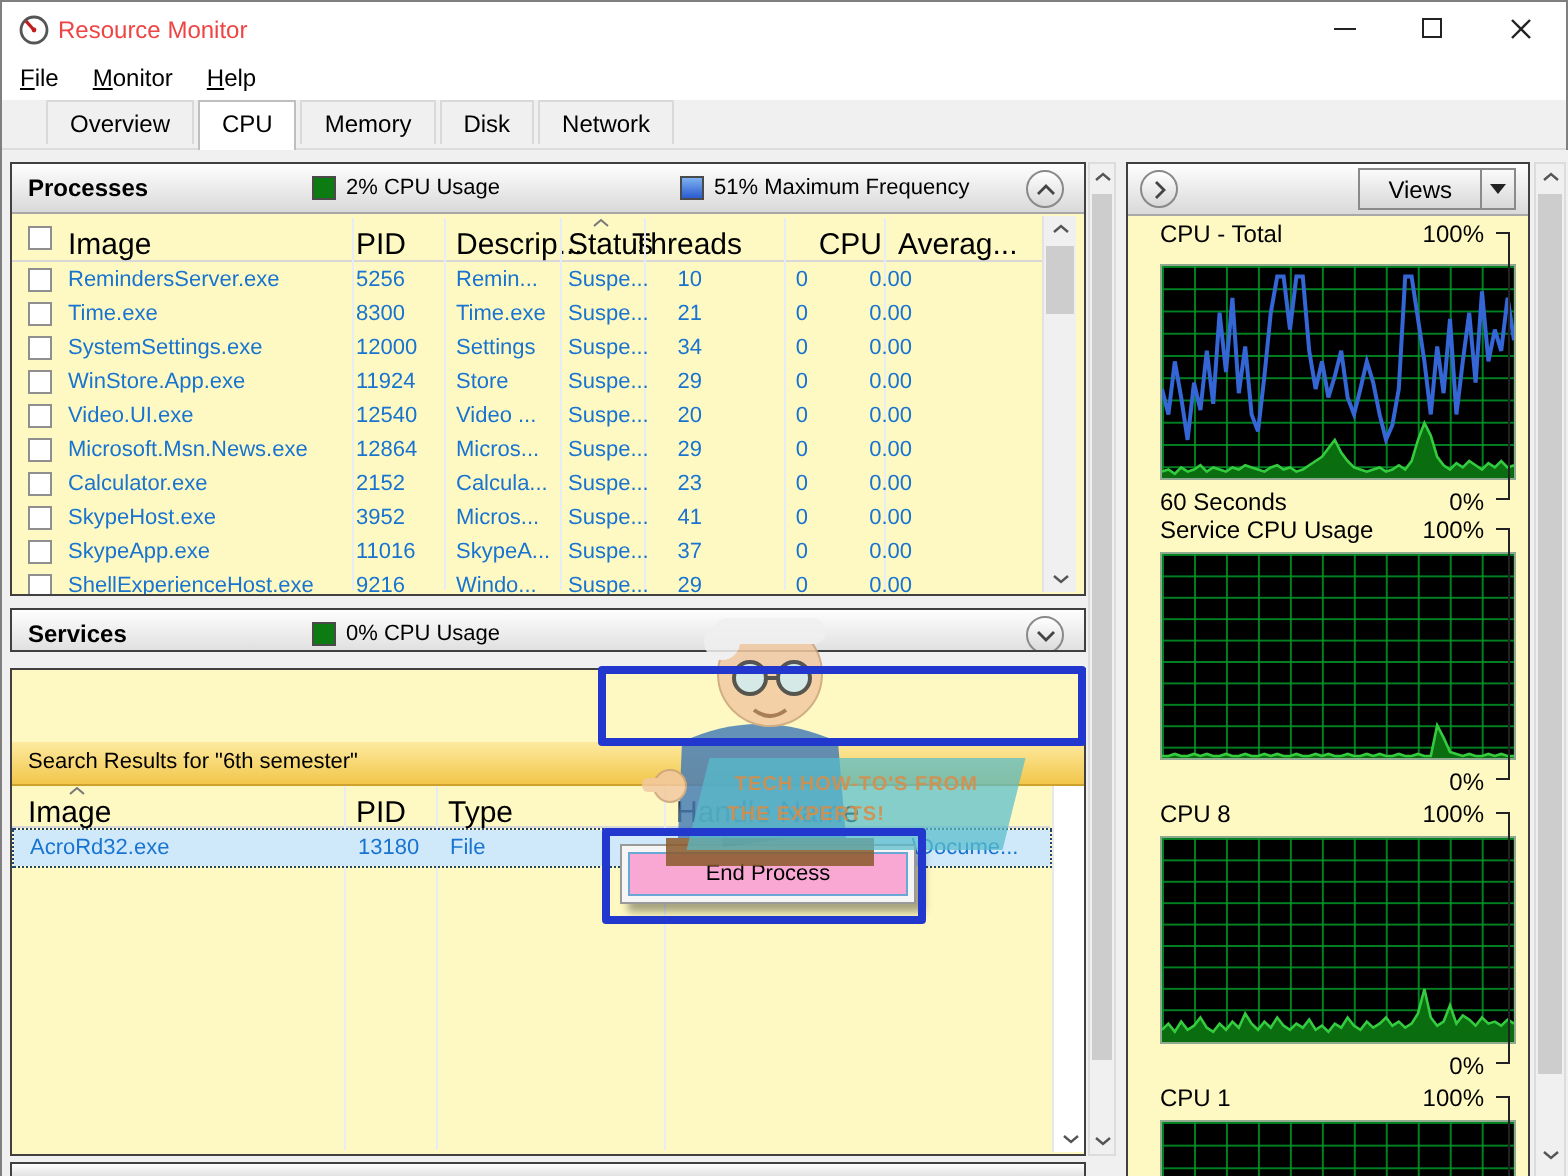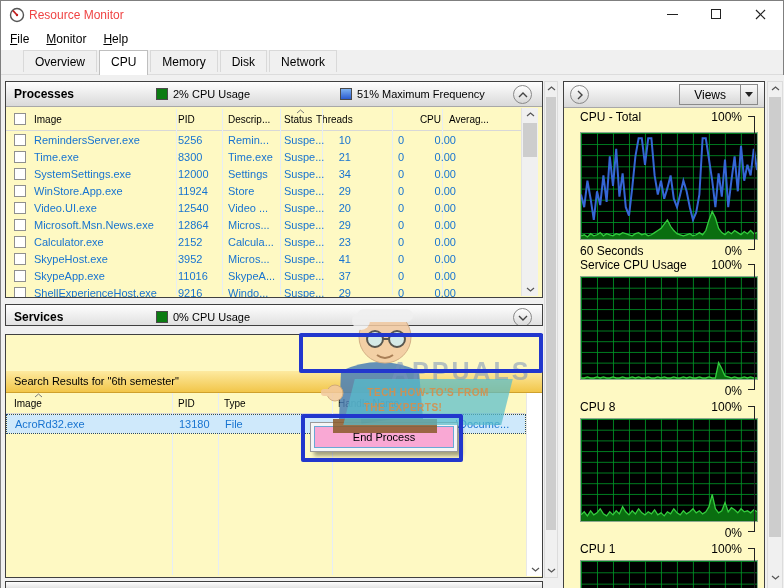--- a/index.html
+++ b/index.html
@@ -15,21 +15,21 @@
 .tabstrip{position:absolute;top:49px;left:0;right:0;height:25px;background:#f0f0f0;display:flex;align-items:flex-start;padding-left:22px;border-bottom:1px solid #dcdcdc}
 .tab{font-size:12px;color:#000;height:22px;padding:4px 11px 0 11px;background:#f0f0f0;border:1px solid #d9d9d9;border-bottom:none;margin-right:2px;white-space:nowrap}
 .tab.active{background:#fff;height:25px;border-color:#bfbfbf;position:relative;z-index:2}
 .content{position:absolute;top:74px;left:0;width:784px;height:514px;background:#f0f0f0;overflow:hidden}
 .box{position:absolute;background:#fef9c3;border:1px solid #404040;overflow:hidden}
 .sec-header{position:absolute;left:0;right:0;top:0;background:linear-gradient(#fefefe,#d9d9d9);border-bottom:1px solid #a8a8a8}
 .sec-title{position:absolute;left:8px;top:5px;font-size:12px;font-weight:bold;color:#000}
 .legend-swatch{position:absolute;top:6px;width:12px;height:12px;border:1px solid #4a4a4a}
 .legend-label{position:absolute;top:6px;font-size:11px;color:#000;white-space:nowrap}
 .circle-btn{position:absolute;width:19px;height:19px;border-radius:50%;border:1px solid #898989;background:linear-gradient(#ffffff,#d8d8d8);display:flex;align-items:center;justify-content:center}
-.tblh{position:absolute;font-size:10px;color:#000;white-space:nowrap}
+.tblh{position:absolute;font-size:15px;color:#000;white-space:nowrap}
 .col-sep{position:absolute;width:1px;background:#e6edf5}
 .chk{position:absolute;left:8px;top:2px;width:12px;height:12px;border:1px solid #8f8f8f;background:#fff}
 .prow{position:relative;height:17px;font-size:11px;color:#1874d0}
 .prow span{position:absolute;top:2px;white-space:nowrap}
 .c-img{left:28px}.c-pid{left:172px}.c-desc{left:222px}.c-status{left:278px}
 .c-thr{left:295px;width:50px;text-align:right}.c-cpu{left:355px;width:43px;text-align:right}.c-avg{left:400px;width:50px;text-align:right}
 .sb{position:absolute;background:#f0f0f0;border-left:1px solid #e2e2e2}
 .sb-btn{position:absolute;left:0;right:0;height:13px;display:flex;align-items:center;justify-content:center;background:#f0f0f0}
 .sb-thumb{position:absolute;left:1px;right:1px;background:#cdcdcd}
 .banner{position:absolute;left:0;right:0;background:linear-gradient(#fdeaa0,#f2c64a);border-bottom:1px solid #cfa12d;font-size:11px;color:#000}
@@ -410,21 +410,20 @@
         <circle cx="66" cy="36" r="26" fill="#f2c9a0" stroke="#caa27a" stroke-width="1"></circle>
         <rect x="38" y="8" width="56" height="13" rx="6.5" fill="#f0f0f0"></rect>
         <circle cx="42" cy="20" r="9" fill="#f0f0f0"></circle>
         <circle cx="56" cy="38" r="8" fill="#cfe8ee" stroke="#3a3a3a" stroke-width="2"></circle>
         <circle cx="78" cy="38" r="8" fill="#cfe8ee" stroke="#3a3a3a" stroke-width="2"></circle>
         <line x1="64" y1="38" x2="70" y2="38" stroke="#3a3a3a" stroke-width="2"></line>
         <path d="M58,54 Q66,60 74,54" fill="none" stroke="#9a6a44" stroke-width="2"></path>
         <circle cx="16" cy="92" r="8" fill="#f2c9a0" stroke="#caa27a" stroke-width="1"></circle>
         <rect x="2" y="88" width="14" height="7" rx="3" fill="#f2c9a0"></rect>
       </svg>
-      <div class="brand">APPUALS</div>
       <div class="ribbon">
         <div>TECH HOW-TO'S FROM</div>
         <div>THE EXPERTS!</div>
       </div>
     </div>
 
     <div class="ann" style="left:298px;top:258px;width:244px;height:40px"></div>
     <div class="ann" style="left:300px;top:339px;width:162px;height:48px"></div>
 
   </div>

